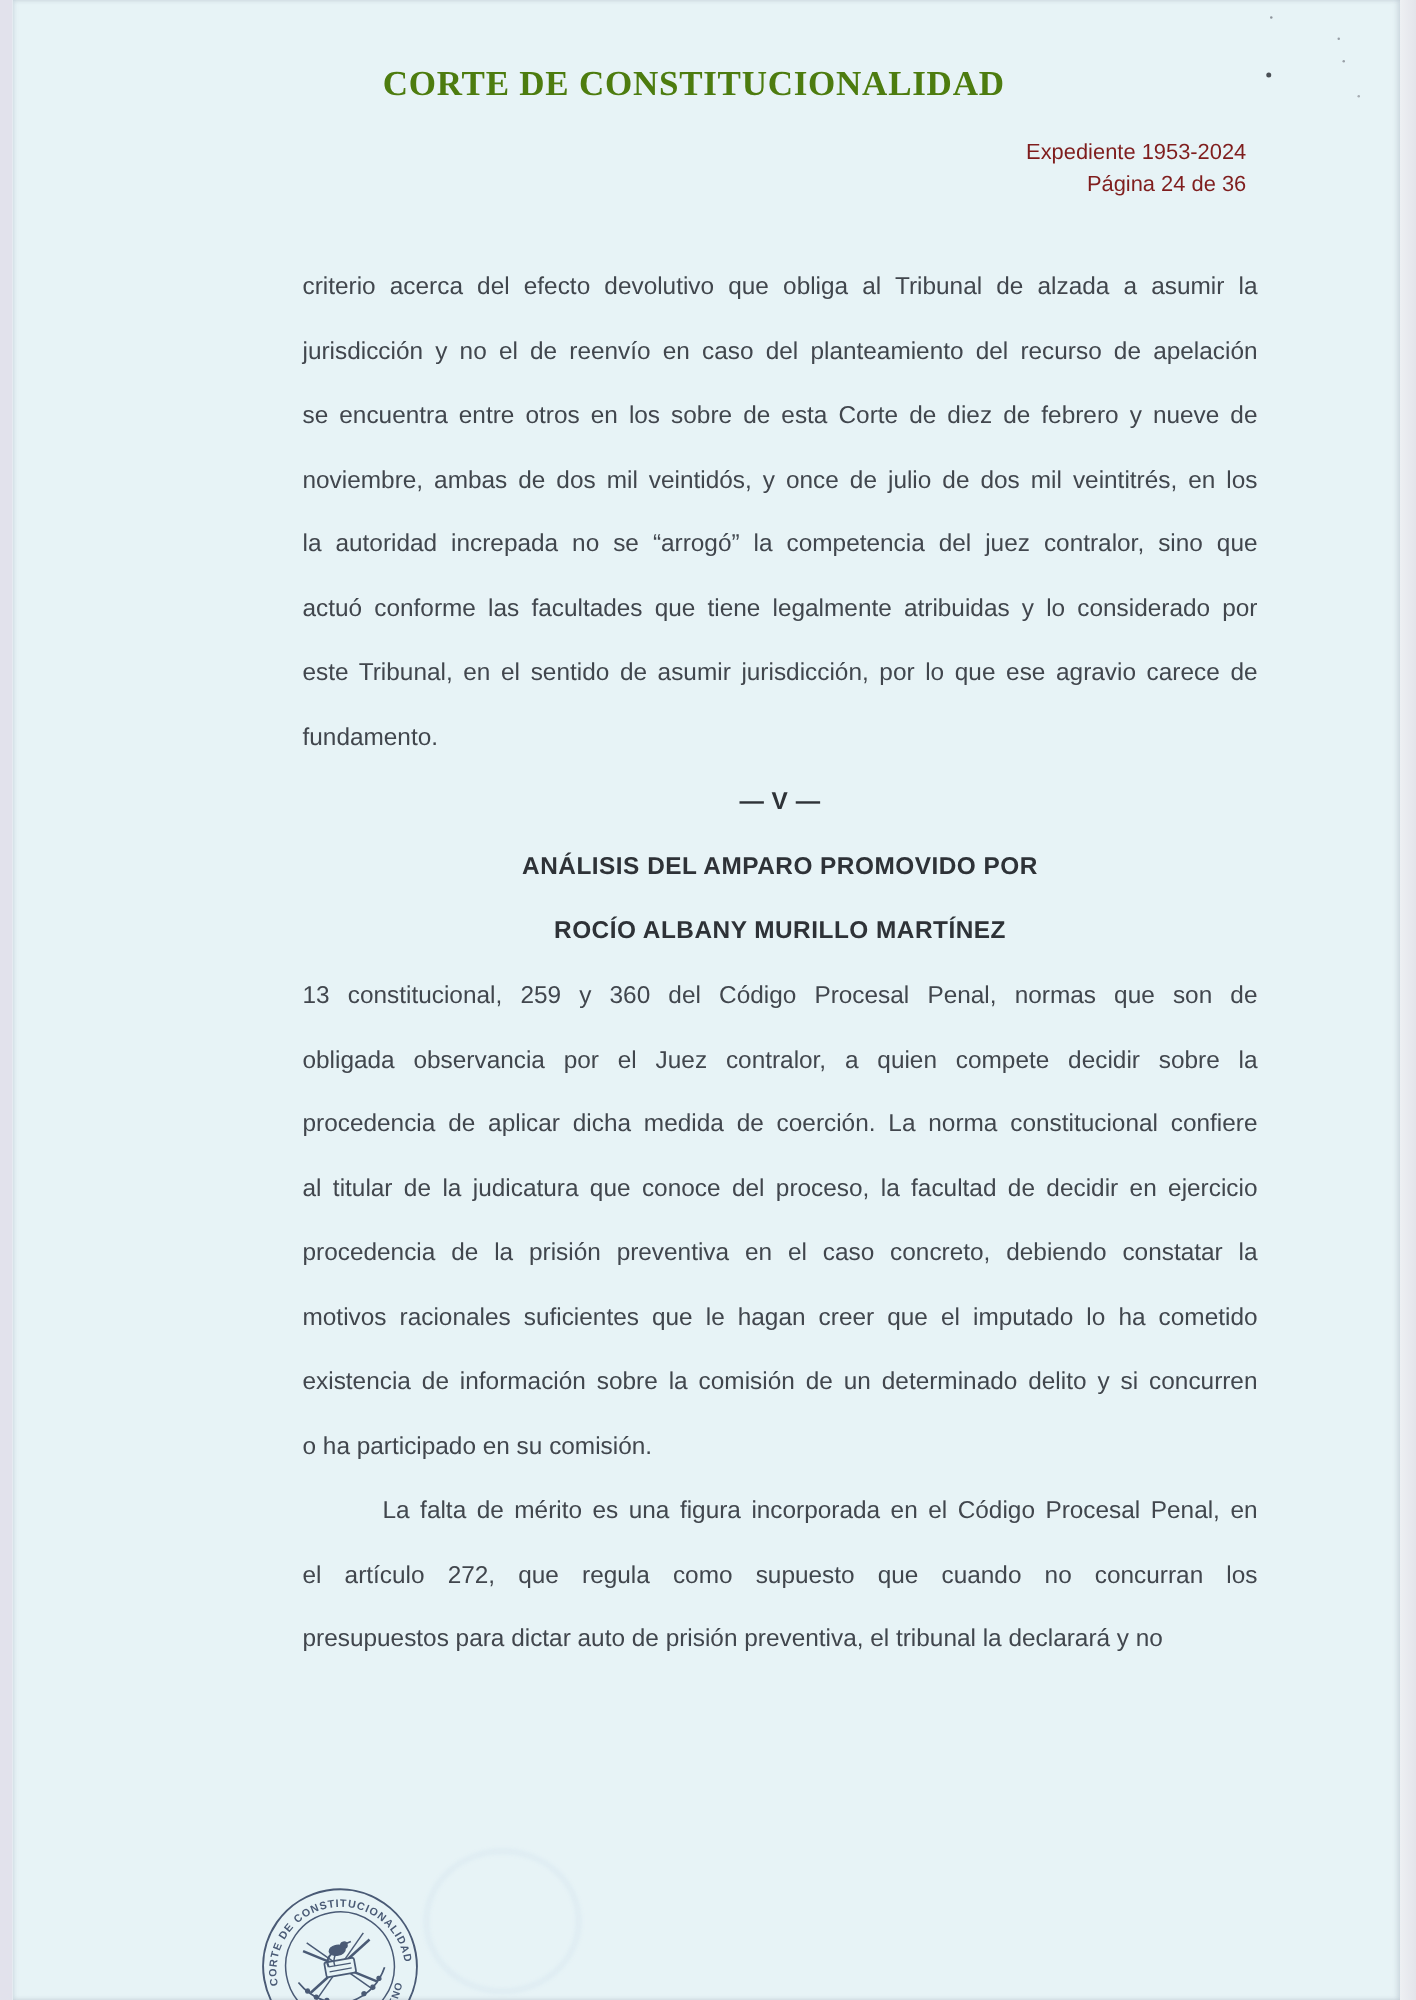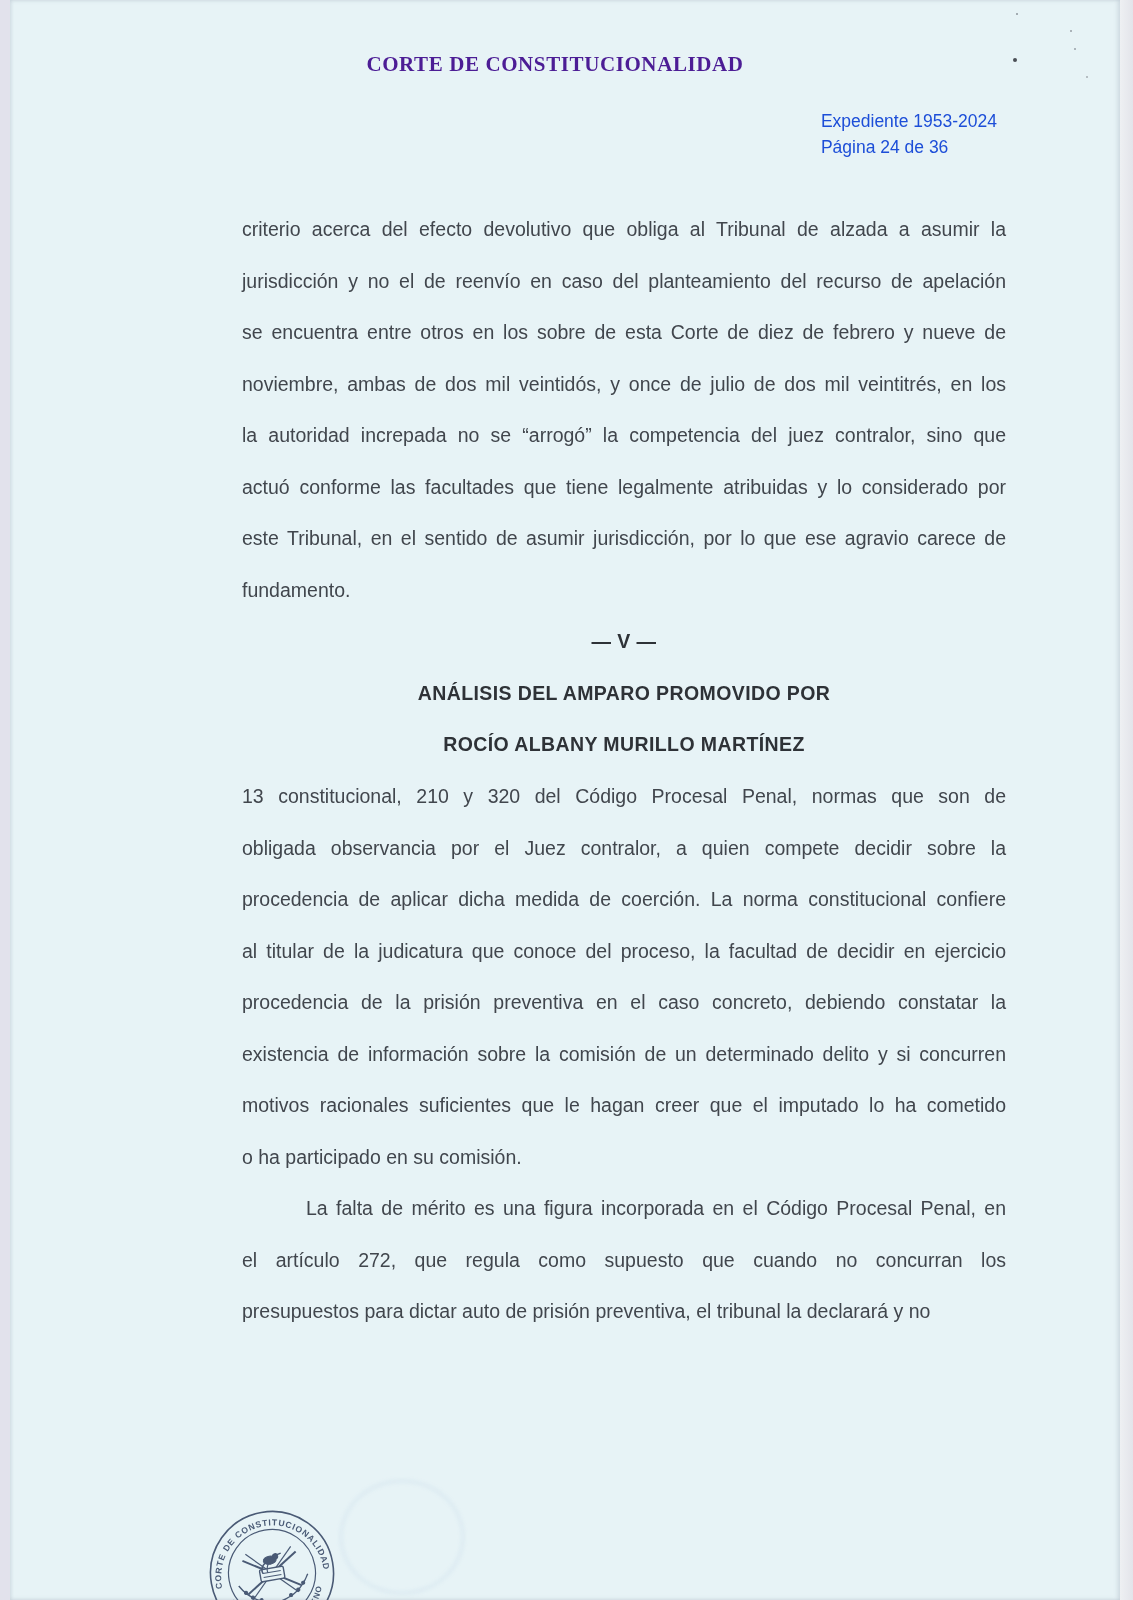--- a/index.html
+++ b/index.html
@@ -37,40 +37,41 @@
     position: absolute;
     top: 52px;
     left: 0;
     width: 1090px;
     text-align: center;
     color: #2d3136;
   }
   .doc-header .title {
     font-family: "Liberation Serif", "DejaVu Serif", serif;
     font-weight: bold;
-    font-size: 21px;
+    font-size: 28px;
     letter-spacing: 0.6px;
-    color: #4c1d95;
+    color: #4d7c0f;
   }
   .doc-header .subtitle {
     font-family: "Liberation Serif", "DejaVu Serif", serif;
     font-size: 12.5px;
     letter-spacing: 0.4px;
     margin-top: 3px;
     color: #4d5358;
   }
 
   
   .doc-meta {
     position: absolute;
     top: 108px;
     right: 123px;
+    text-align: right;
     font-size: 17.5px;
     line-height: 26px;
-    color: #1d4ed8;
+    color: #7f1d1d;
   }
 
   
   #document-body {
     position: absolute;
     top: 204px;
     left: 232px;
     width: 764px;
     font-size: 19.5px;
     color: #41464d;
@@ -148,27 +149,27 @@
         <div class="row text-row">jurisdicción y no el de reenvío en caso del planteamiento del recurso de apelación</div>
         <div class="row text-row">se encuentra entre otros en los sobre de esta Corte de diez de febrero y nueve de</div>
         <div class="row text-row">noviembre, ambas de dos mil veintidós, y once de julio de dos mil veintitrés, en los</div>
         <div class="row text-row">la autoridad increpada no se “arrogó” la competencia del juez contralor, sino que</div>
         <div class="row text-row">actuó conforme las facultades que tiene legalmente atribuidas y lo considerado por</div>
         <div class="row text-row">este Tribunal, en el sentido de asumir jurisdicción, por lo que ese agravio carece de</div>
         <div class="row text-row last">fundamento.</div>
         <div class="row center-row">— V —</div>
         <div class="row center-row">ANÁLISIS DEL AMPARO PROMOVIDO POR</div>
         <div class="row center-row">ROCÍO ALBANY MURILLO MARTÍNEZ</div>
-        <div class="row text-row">13 constitucional, 210 y 320 del Código Procesal Penal, normas que son de</div>
+        <div class="row text-row">13 constitucional, 259 y 360 del Código Procesal Penal, normas que son de</div>
         <div class="row text-row">obligada observancia por el Juez contralor, a quien compete decidir sobre la</div>
         <div class="row text-row">procedencia de aplicar dicha medida de coerción. La norma constitucional confiere</div>
         <div class="row text-row">al titular de la judicatura que conoce del proceso, la facultad de decidir en ejercicio</div>
         <div class="row text-row">procedencia de la prisión preventiva en el caso concreto, debiendo constatar la</div>
+        <div class="row text-row">motivos racionales suficientes que le hagan creer que el imputado lo ha cometido</div>
         <div class="row text-row">existencia de información sobre la comisión de un determinado delito y si concurren</div>
-        <div class="row text-row">motivos racionales suficientes que le hagan creer que el imputado lo ha cometido</div>
         <div class="row text-row last">o ha participado en su comisión.</div>
         <div class="row text-row indent">La falta de mérito es una figura incorporada en el Código Procesal Penal, en</div>
         <div class="row text-row">el artículo 272, que regula como supuesto que cuando no concurran los</div>
         <div class="row text-row last">presupuestos para dictar auto de prisión preventiva, el tribunal la declarará y no</div>
       </div>
 
     <div id="ghost-stamp"></div>
 
     <svg id="seal" viewBox="0 0 130 130" xmlns="http://www.w3.org/2000/svg">
       <defs>

